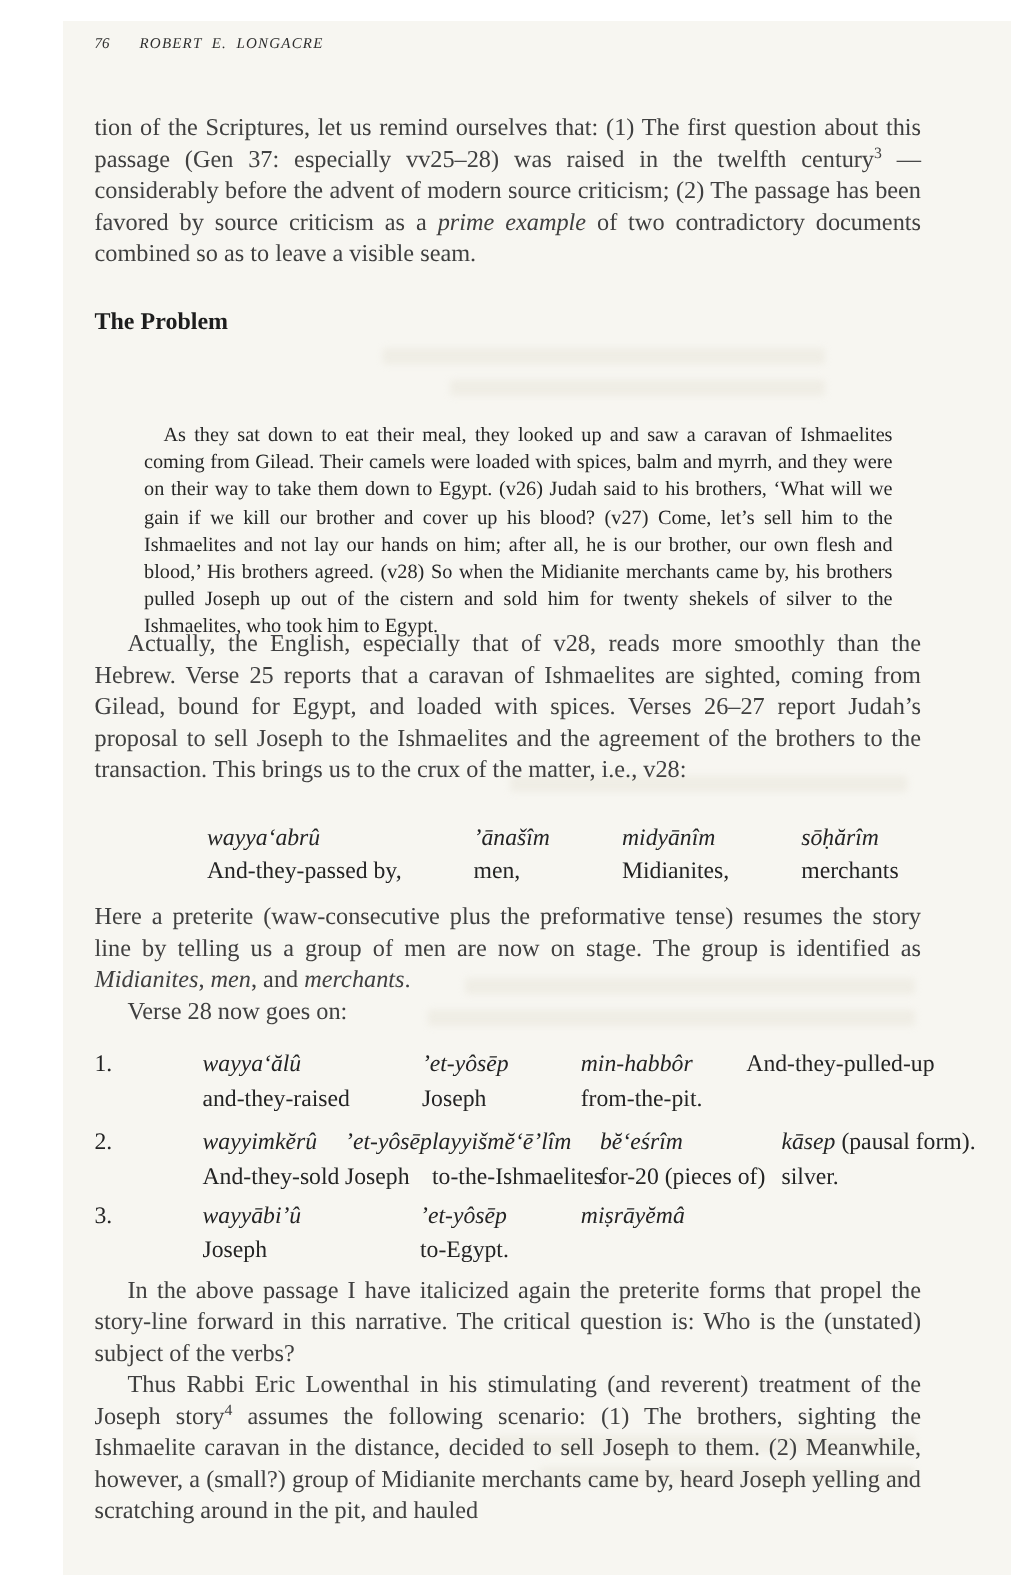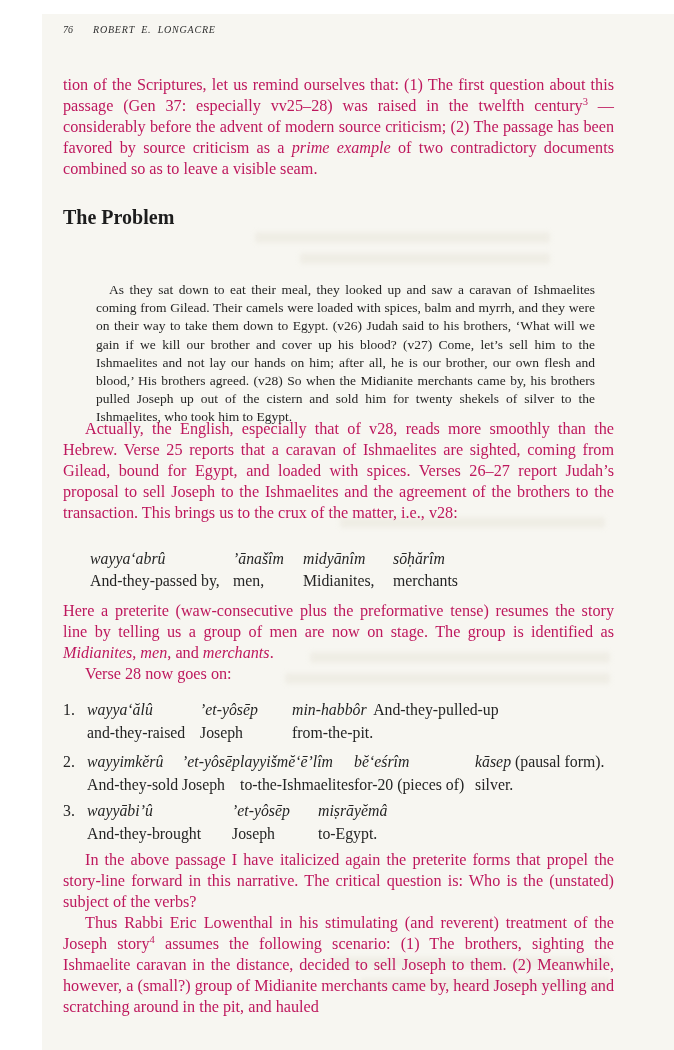--- a/index.html
+++ b/index.html
@@ -11,34 +11,34 @@
              background:#f7f6f1;}
   
   .ghost{position:absolute;background:#e6e3d7;opacity:.45;filter:blur(2.5px);
          border-radius:2px;}
 
   .abs{position:absolute;left:63px;width:551px;}
   .running-head{top:24px;font-style:italic;font-size:10px;color:#2e2e2e;}
   .running-head .pgnum{margin-right:20px;}
   .running-head .rh-title{letter-spacing:.8px;word-spacing:3px;}
 
-  .para{font-size:16.2px;line-height:21px;text-align:justify;color:#be185d;}
+  .para{font-size:16.2px;line-height:21px;text-align:justify;color:#404040;}
   .para p{margin:0;}
   .indent{text-indent:22px;}
   .para em{font-style:italic;}
   sup{font-size:10.5px;line-height:0;vertical-align:6px;}
 
-  .sec-heading{top:206px;font-weight:bold;font-size:20px;color:#1d1d1d;}
+  .sec-heading{top:206px;font-weight:bold;font-size:16px;color:#1d1d1d;}
 
   .quote{left:96px;width:499px;font-size:13.5px;line-height:18.2px;
          text-align:justify;color:#262626;}
   .quote p{margin:0;text-indent:13px;}
 
   .interlinear{font-size:15.8px;display:grid;column-gap:0;}
-  .interlinear .cell{white-space:nowrap;}
+  .interlinear .cell{white-space:nowrap;margin-left:48px;}
   .interlinear em{font-style:italic;}
   .ia{top:548px;left:90px;line-height:21.5px;
       grid-template-columns:minmax(143px,max-content) minmax(70px,max-content) minmax(90px,max-content) max-content;}
 
   .list-item{position:absolute;left:63px;width:560px;}
   .num{position:absolute;left:0;top:0;font-size:15.8px;line-height:23px;}
   .il-grid{position:absolute;left:24px;top:0;line-height:23px;}
   .g1{grid-template-columns:minmax(113px,max-content) minmax(92px,max-content) minmax(65px,max-content) max-content;}
   .g2{grid-template-columns:minmax(95px,max-content) minmax(58px,max-content) minmax(112px,max-content) minmax(121px,max-content) max-content;}
   .g3{grid-template-columns:minmax(145px,max-content) minmax(86px,max-content) max-content;}
@@ -121,21 +121,20 @@
       <span class="cell">silver.</span>
     </div>
   </div>
 
   <div class="list-item" style="top:799px;height:46px;">
     <span class="num">3.</span>
     <div class="interlinear il-grid g3">
       <span class="cell"><em>wayyābi’û</em></span>
       <span class="cell"><em>’et-yôsēp</em></span>
       <span class="cell"><em>miṣrāyĕmâ</em></span>
-      <span class="cell">And-they-brought</span>
       <span class="cell">Joseph</span>
       <span class="cell">to-Egypt.</span>
     </div>
   </div>
 
   <div class="abs para" style="top:850px;">
     <p class="indent">In the above passage I have italicized again the preterite forms that propel the story-line forward in this narrative. The critical question is: Who is the (unstated) subject of the verbs?</p>
     <p class="indent"><span>Thus Rabbi Eric Lowenthal in his stimulating (and reverent) treatment of the Joseph story</span><sup>4</sup><span> assumes the following scenario: (1) The brothers, sighting the Ishmaelite caravan in the distance, decided to sell Joseph to them. (2) Meanwhile, however, a (small?) group of Midianite merchants came by, heard Joseph yelling and scratching around in the pit, and hauled</span></p>
   </div>
 </div>

